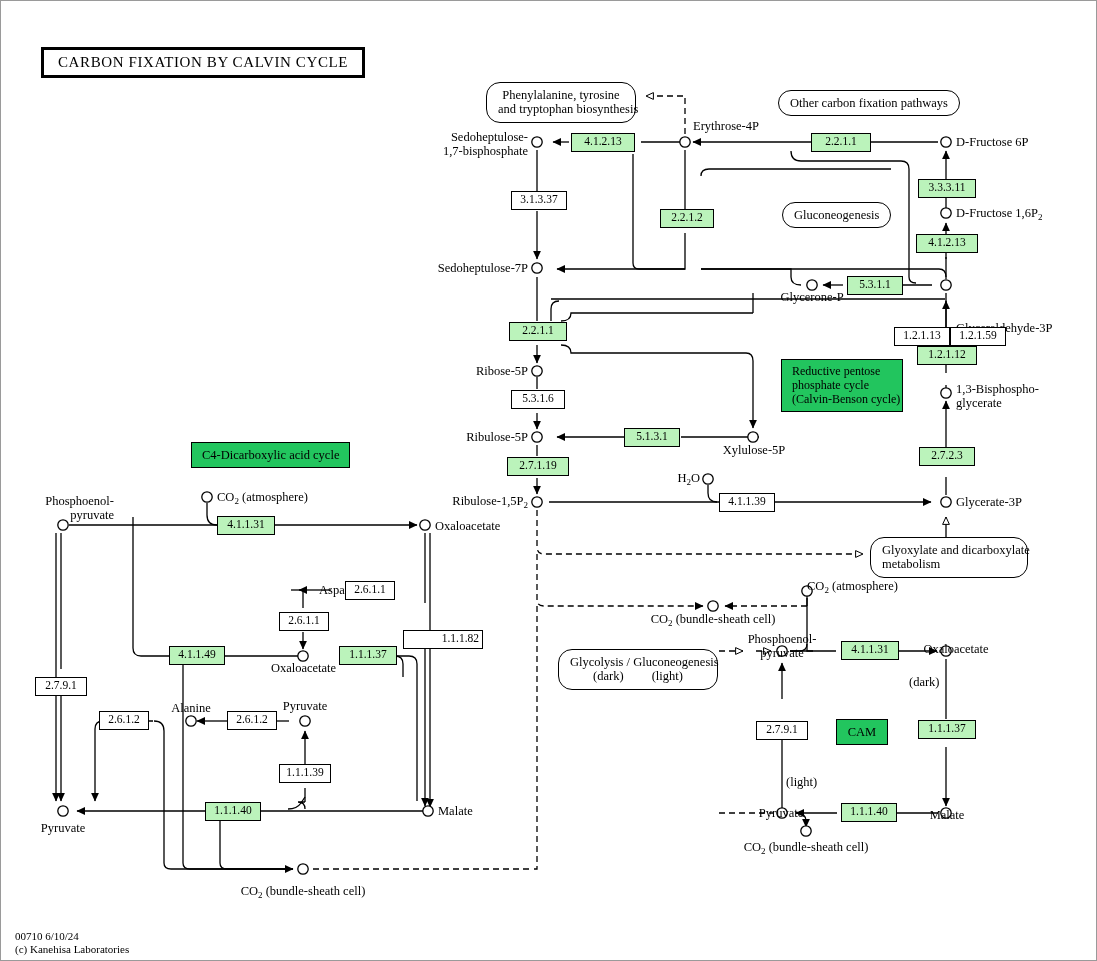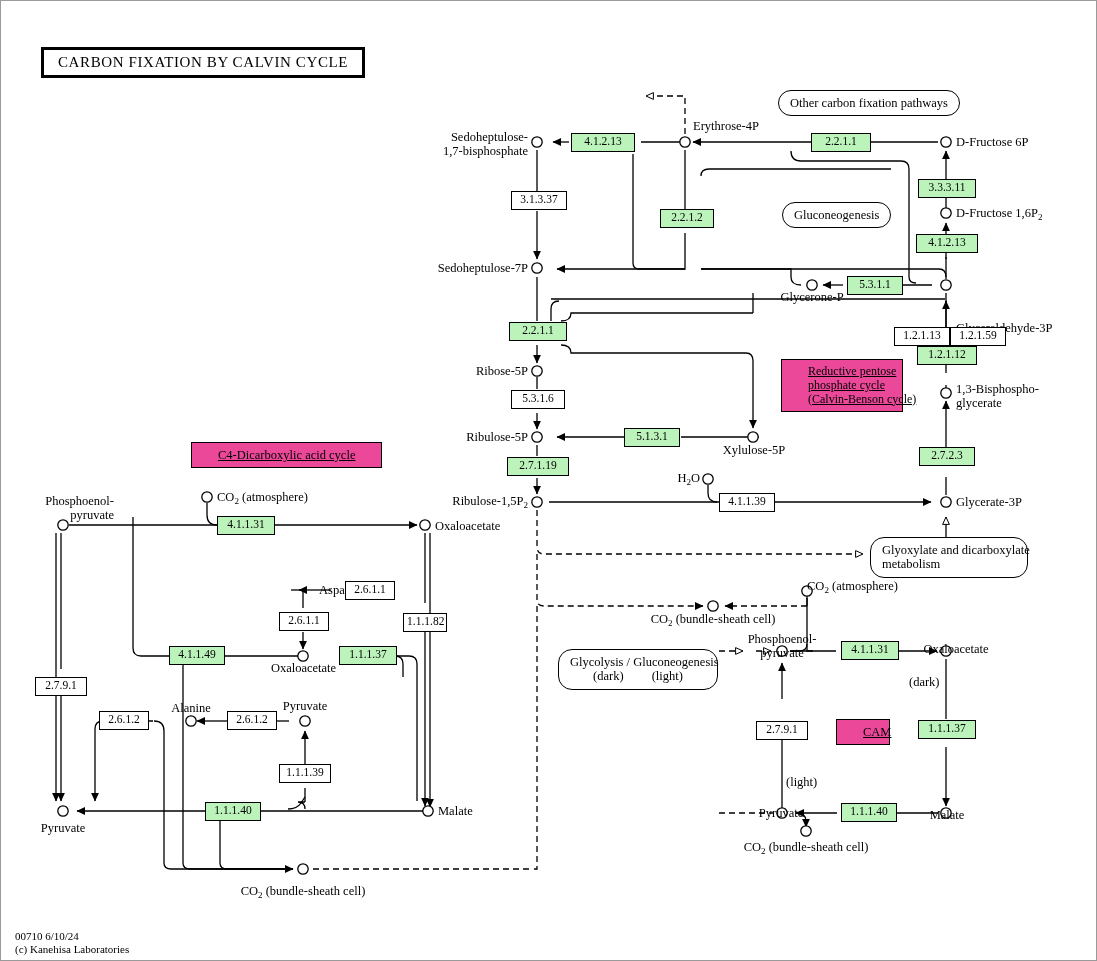--- a/index.html
+++ b/index.html
@@ -10,23 +10,23 @@
   svg.layer{position:absolute;left:0;top:0;width:1097px;height:961px;}
   .ttl{position:absolute;border:3px solid #000;background:#fff;
        font-size:15px;letter-spacing:.6px;padding:4px 14px;white-space:nowrap;}
   .lbl{position:absolute;font-size:12.5px;color:#000;white-space:nowrap;line-height:1.12;}
   .lbl.r{text-align:right;}
   .lbl.c{text-align:center;}
   .ebox{position:absolute;border:1px solid #000;background:#fff;
         font-size:11.5px;line-height:1;padding:2px 3px 3px;white-space:nowrap;
         text-align:center;box-sizing:border-box;}
   .ebox.g{background:#bbf3bb;}
-  .mbox{position:absolute;border:1px solid #000;background:#ec4899;
-        font-size:12.5px;white-space:nowrap;padding:5px 26px;
-        text-align:center;box-sizing:border-box;line-height:1.15;text-decoration:underline;}
+  .mbox{position:absolute;border:1px solid #000;background:#22c55e;
+        font-size:12.5px;white-space:nowrap;padding:5px 10px;
+        text-align:center;box-sizing:border-box;line-height:1.15;}
   .rbox{position:absolute;border:1px solid #000;background:#fff;
         border-radius:14px;font-size:12.5px;padding:5px 11px;
         text-align:center;box-sizing:border-box;line-height:1.15;white-space:nowrap;}
   .foot{position:absolute;font-size:11px;line-height:1.25;white-space:pre;}
   sub{font-size:.72em;vertical-align:-.28em;}
 </style>
 </head>
 <body>
 
 <div id="canvas">
@@ -219,20 +219,23 @@
       <circle cx="781" cy="650" r="5.2"></circle>
       <circle cx="945" cy="650" r="5.2"></circle>
       <circle cx="781" cy="812" r="5.2"></circle>
       <circle cx="945" cy="812" r="5.2"></circle>
       <circle cx="805" cy="830" r="5.2"></circle>
     </g>
   </svg>
 
   <div class="ttl" style="left:40px;top:46px;">CARBON  FIXATION  BY  CALVIN  CYCLE</div>
 
+  <div class="rbox" style="left:485px;top:81px;width:150px;">
+    <span>Phenylalanine, tyrosine<br>and tryptophan biosynthesis</span>
+  </div>
 
   <div class="rbox" style="left:777px;top:89px;">
     <span>Other carbon fixation pathways</span>
   </div>
 
   <div class="rbox" style="left:781px;top:201px;">
     <span>Gluconeogenesis</span>
   </div>
 
   <div class="mbox" style="left:780px;top:358px;width:122px;text-align:left;font-size:12px;">
@@ -342,21 +345,21 @@
 
   <div class="ebox g" style="left:216px;top:515px;width:58px;">
     <span>4.1.1.31</span></div>
 
   <div class="ebox" style="left:344px;top:580px;width:50px;">
     <span>2.6.1.1</span></div>
 
   <div class="ebox" style="left:278px;top:611px;width:50px;">
     <span>2.6.1.1</span></div>
 
-  <div class="ebox" style="left:402px;top:612px;width:44px;">
+  <div class="ebox" style="left:402px;top:629px;width:80px;text-align:right;">
     <span>1.1.1.82</span></div>
 
   <div class="ebox g" style="left:168px;top:645px;width:56px;">
     <span>4.1.1.49</span></div>
 
   <div class="ebox g" style="left:338px;top:645px;width:58px;">
     <span>1.1.1.37</span></div>
 
   <div class="ebox" style="left:34px;top:676px;width:52px;">
     <span>2.7.9.1</span></div>

